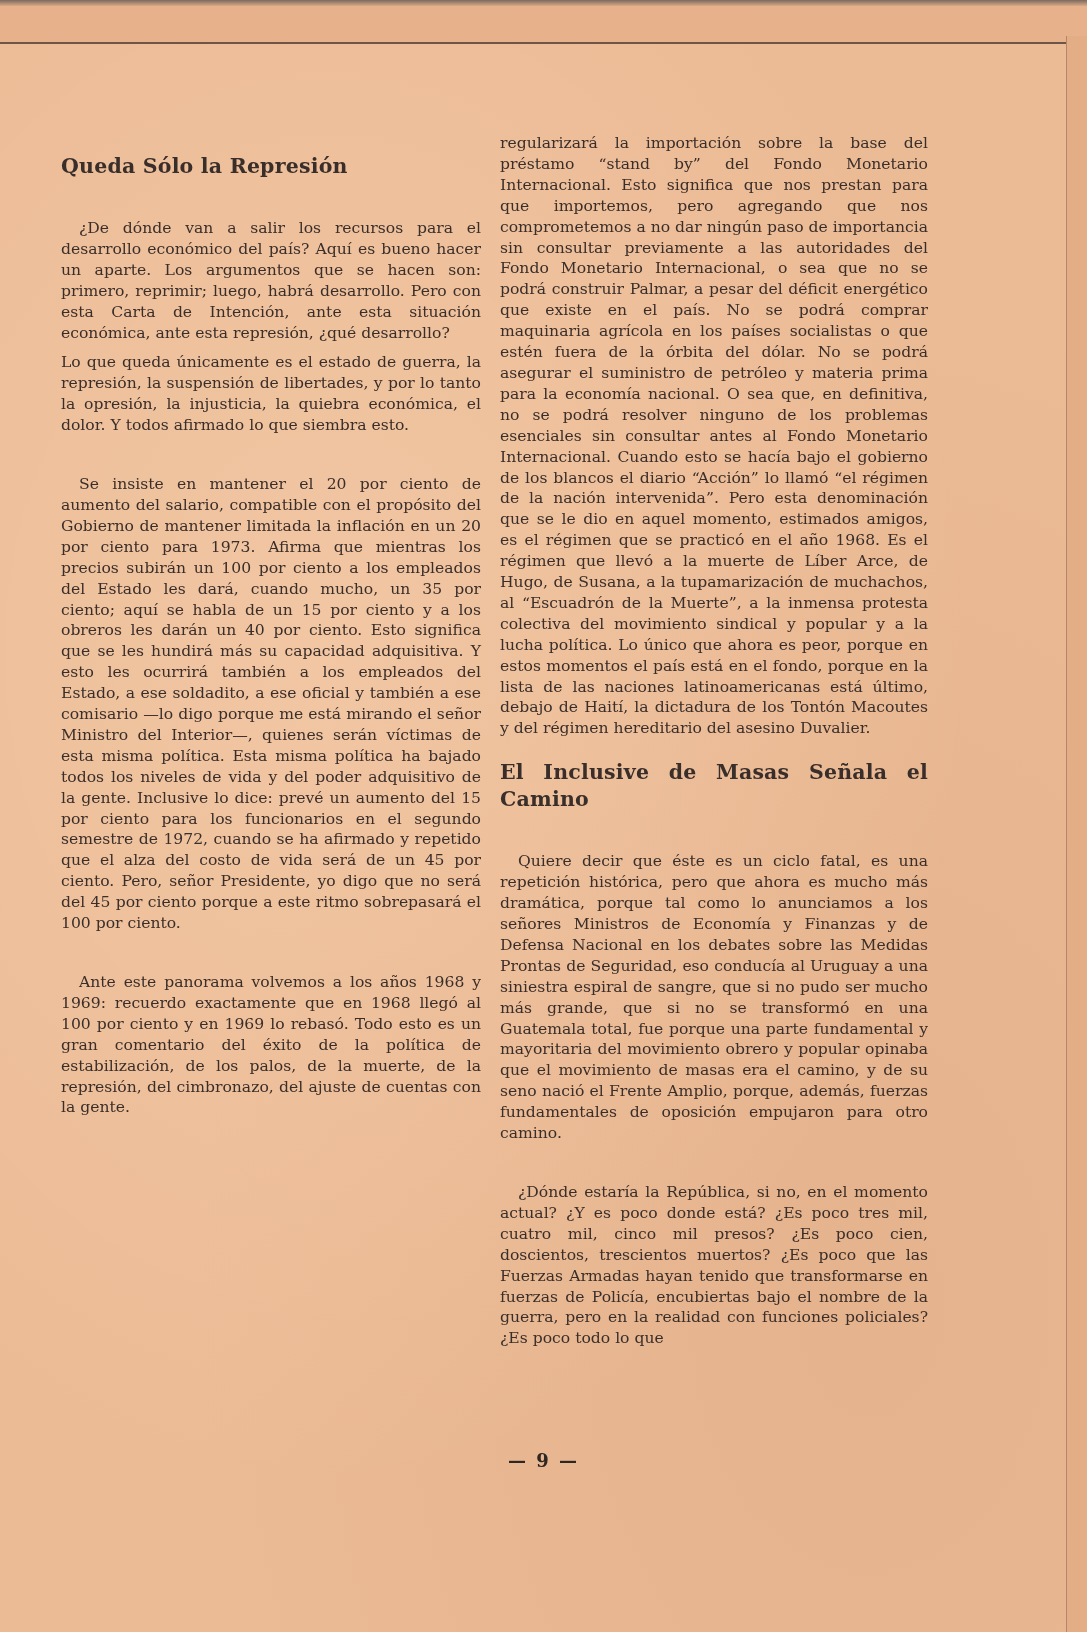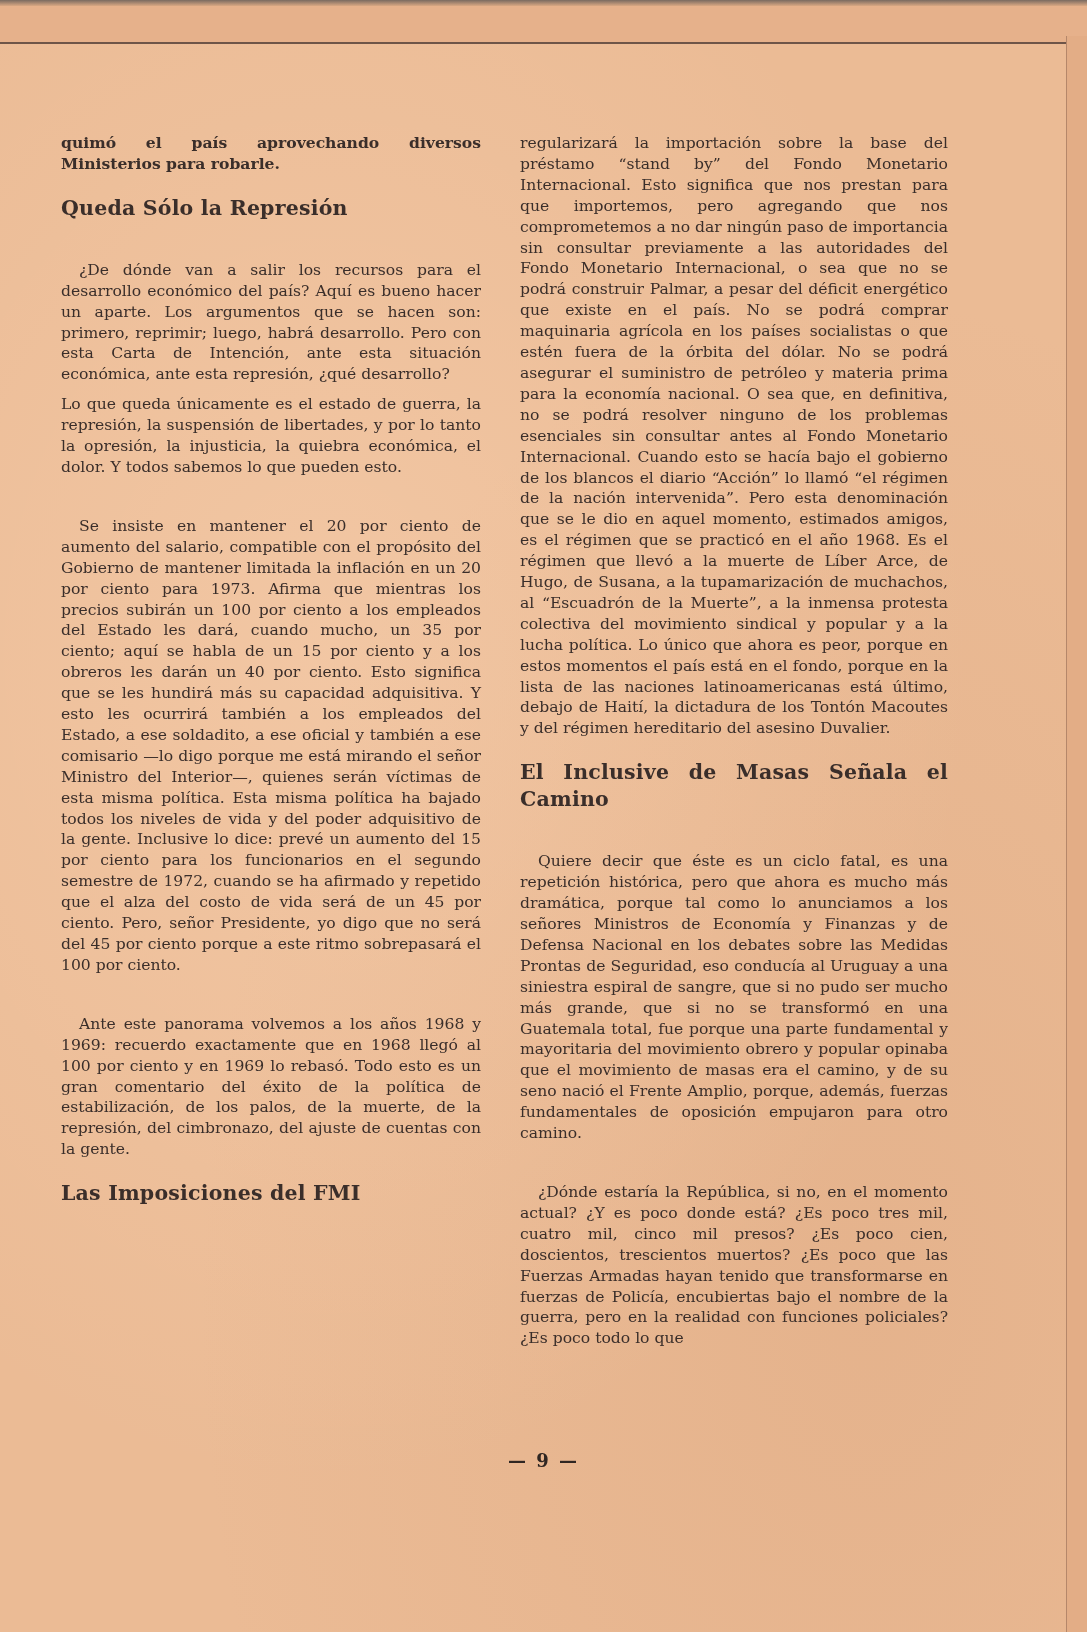--- a/index.html
+++ b/index.html
@@ -31,21 +31,21 @@
     border-left:1px solid #b5876a;
   }
   .col {
     position:absolute; top:133px;
     color:#3a2e2a;
     font-size:15.6px;
     line-height:20.9px;
     text-align:justify;
   }
   .col-left { left:61px; width:420px; }
-  .col-right { left:520px; width:428px; }
+  .col-right { left:500px; width:428px; }
   .col p { margin:0 0 9px 0; text-indent:0; }
   .col p.indent { text-indent:18px;margin-top:38px; }
   .col p.bold-lead { font-weight:bold; }
   .col h2 {
     font-size:20.5px; font-weight:bold; line-height:27px;
     margin:20px 0 23px 0; color:#3a2e2a;
     letter-spacing:0.2px;
   }
   .page-num {
     position:absolute; left:0; width:1087px; top:1450px;
@@ -55,30 +55,28 @@
 </style>
 </head>
 <body>
 
 <div class="sheet"></div>
 <div class="back-sheet"></div>
 <div class="top-fold"></div>
 <div class="right-edge"></div>
 
 <div class="col col-left">
-  <p class="bold-lead">quimó el país aprovechando diversos Ministerios para robarle.</p>
 
   <h2>Queda Sólo la Represión</h2>
   <p class="indent">¿De dónde van a salir los recursos para el desarrollo económico del país? Aquí es bueno hacer un aparte. Los argumentos que se hacen son: primero, reprimir; luego, habrá desarrollo. Pero con esta Carta de Intención, ante esta situación económica, ante esta represión, ¿qué desarrollo?</p>
-  <p>Lo que queda únicamente es el estado de guerra, la represión, la suspensión de libertades, y por lo tanto la opresión, la injusticia, la quiebra económica, el dolor. Y todos sabemos lo que pueden esto.</p>
+  <p>Lo que queda únicamente es el estado de guerra, la represión, la suspensión de libertades, y por lo tanto la opresión, la injusticia, la quiebra económica, el dolor. Y todos afirmado lo que siembra esto.</p>
 
   <p class="indent">Se insiste en mantener el 20 por ciento de aumento del salario, compatible con el propósito del Gobierno de mantener limitada la inflación en un 20 por ciento para 1973. Afirma que mientras los precios subirán un 100 por ciento a los empleados del Estado les dará, cuando mucho, un 35 por ciento; aquí se habla de un 15 por ciento y a los obreros les darán un 40 por ciento. Esto significa que se les hundirá más su capacidad adquisitiva. Y esto les ocurrirá también a los empleados del Estado, a ese soldadito, a ese oficial y también a ese comisario —lo digo porque me está mirando el señor Ministro del Interior—, quienes serán víctimas de esta misma política. Esta misma política ha bajado todos los niveles de vida y del poder adquisitivo de la gente. Inclusive lo dice: prevé un aumento del 15 por ciento para los funcionarios en el segundo semestre de 1972, cuando se ha afirmado y repetido que el alza del costo de vida será de un 45 por ciento. Pero, señor Presidente, yo digo que no será del 45 por ciento porque a este ritmo sobrepasará el 100 por ciento.</p>
   <p class="indent">Ante este panorama volvemos a los años 1968 y 1969: recuerdo exactamente que en 1968 llegó al 100 por ciento y en 1969 lo rebasó. Todo esto es un gran comentario del éxito de la política de estabilización, de los palos, de la muerte, de la represión, del cimbronazo, del ajuste de cuentas con la gente.</p>
 
-  <h2>Las Imposiciones del FMI</h2>
 </div>
 
 <div class="col col-right">
   <p>regularizará la importación sobre la base del préstamo “stand by” del Fondo Monetario Internacional. Esto significa que nos prestan para que importemos, pero agregando que nos comprometemos a no dar ningún paso de importancia sin consultar previamente a las autoridades del Fondo Monetario Internacional, o sea que no se podrá construir Palmar, a pesar del déficit energético que existe en el país. No se podrá comprar maquinaria agrícola en los países socialistas o que estén fuera de la órbita del dólar. No se podrá asegurar el suministro de petróleo y materia prima para la economía nacional. O sea que, en definitiva, no se podrá resolver ninguno de los problemas esenciales sin consultar antes al Fondo Monetario Internacional. Cuando esto se hacía bajo el gobierno de los blancos el diario “Acción” lo llamó “el régimen de la nación intervenida”. Pero esta denominación que se le dio en aquel momento, estimados amigos, es el régimen que se practicó en el año 1968. Es el régimen que llevó a la muerte de Líber Arce, de Hugo, de Susana, a la tupamarización de muchachos, al “Escuadrón de la Muerte”, a la inmensa protesta colectiva del movimiento sindical y popular y a la lucha política. Lo único que ahora es peor, porque en estos momentos el país está en el fondo, porque en la lista de las naciones latinoamericanas está último, debajo de Haití, la dictadura de los Tontón Macoutes y del régimen hereditario del asesino Duvalier.</p>
 
   <h2>El Inclusive de Masas Señala el Camino</h2>
   <p class="indent">Quiere decir que éste es un ciclo fatal, es una repetición histórica, pero que ahora es mucho más dramática, porque tal como lo anunciamos a los señores Ministros de Economía y Finanzas y de Defensa Nacional en los debates sobre las Medidas Prontas de Seguridad, eso conducía al Uruguay a una siniestra espiral de sangre, que si no pudo ser mucho más grande, que si no se transformó en una Guatemala total, fue porque una parte fundamental y mayoritaria del movimiento obrero y popular opinaba que el movimiento de masas era el camino, y de su seno nació el Frente Amplio, porque, además, fuerzas fundamentales de oposición empujaron para otro camino.</p>
   <p class="indent">¿Dónde estaría la República, si no, en el momento actual? ¿Y es poco donde está? ¿Es poco tres mil, cuatro mil, cinco mil presos? ¿Es poco cien, doscientos, trescientos muertos? ¿Es poco que las Fuerzas Armadas hayan tenido que transformarse en fuerzas de Policía, encubiertas bajo el nombre de la guerra, pero en la realidad con funciones policiales? ¿Es poco todo lo que</p>
 </div>
 

